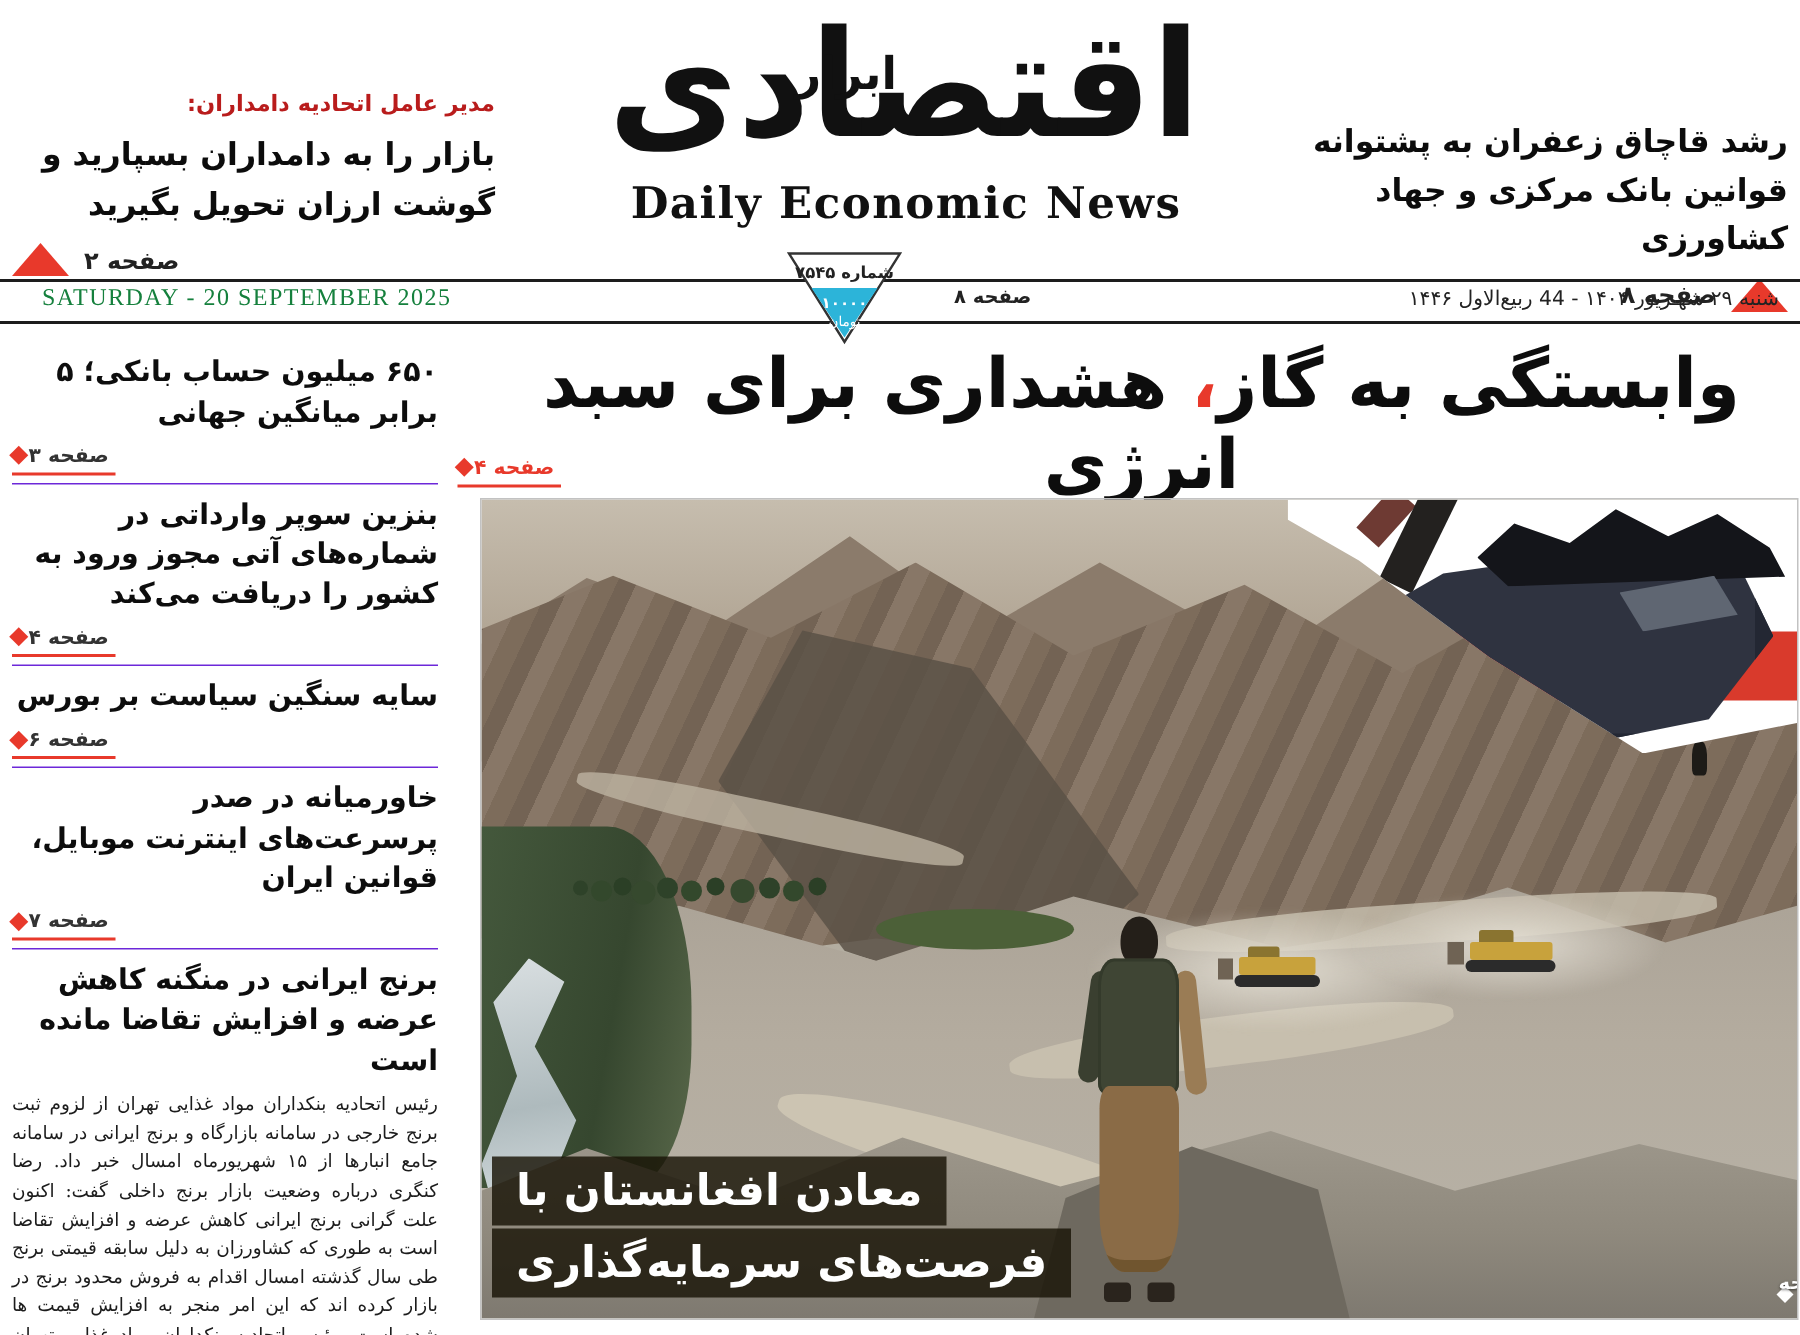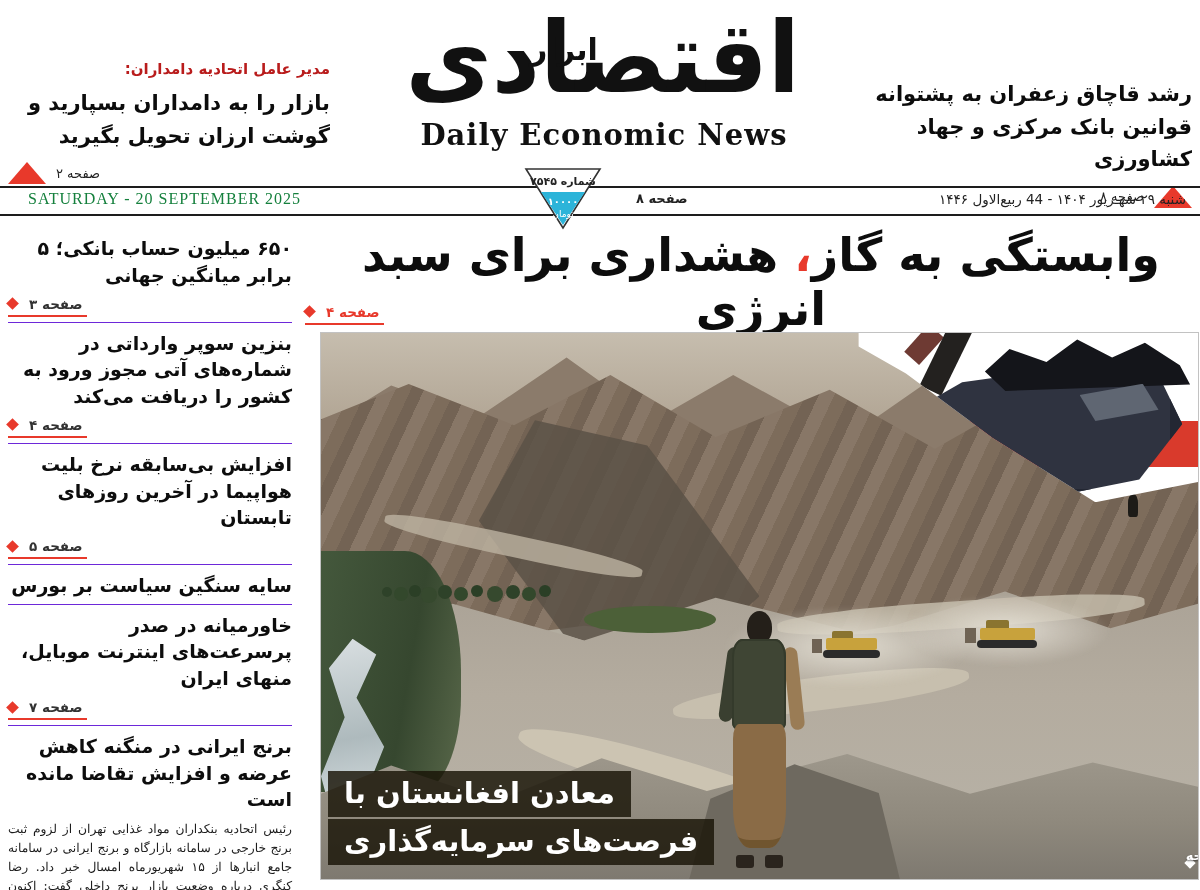--- a/index.html
+++ b/index.html
@@ -5,21 +5,21 @@
   html,body{margin:0;padding:0;background:#e9e9e9;}
   .page{position:relative;width:1200px;height:890px;background:#ffffff;overflow:hidden;
         font-family:"DejaVu Sans","Liberation Sans",sans-serif;color:#111;}
   
   .mast-left{position:absolute;left:8px;top:60px;width:322px;direction:rtl;text-align:right;}
   .kicker{color:#b91c1c;font-weight:bold;font-size:15px;margin-bottom:9px;}
   .mast-head{font-size:21px;font-weight:bold;line-height:1.55;color:#0c0c0c;}
   .mast-ref{margin-top:10px;direction:ltr;display:flex;align-items:center;gap:10px;text-align:left;}
   .tri-up{width:0;height:0;border-left:19px solid transparent;border-right:19px solid transparent;
           border-bottom:22px solid #e8392b;}
-  .mast-ref .lbl{font-size:13px;font-weight:normal;color:#222;direction:rtl;}
+  .mast-ref .lbl{font-size:16px;font-weight:bold;color:#222;direction:rtl;}
   .mast-right{position:absolute;left:858px;top:78px;width:334px;direction:rtl;text-align:right;}
   .mast-right .mast-ref{justify-content:flex-start;flex-direction:row-reverse;}
   .logo{position:absolute;left:408px;top:0;width:392px;height:170px;text-align:center;}
   .logo-fa{position:absolute;left:0;top:-6px;width:100%;font-size:94px;font-weight:bold;
            line-height:128px;letter-spacing:-2px;direction:rtl;transform:scaleY(1.05);}
   .logo-fa-small{position:absolute;left:96px;top:32px;width:120px;font-size:30px;font-weight:bold;direction:rtl;}
   .logo-en{position:absolute;left:0;top:118px;width:100%;font-family:"DejaVu Serif","Liberation Serif",serif;
            font-weight:bold;font-size:29px;letter-spacing:1px;}
   
   .datebar{position:absolute;left:0;top:186px;width:1200px;height:26px;
@@ -27,21 +27,21 @@
   .date-en{position:absolute;left:28px;top:190px;font-family:"Liberation Serif","DejaVu Serif",serif;
            font-size:16px;letter-spacing:1px;color:#15803d;}
   .pages-lbl{position:absolute;left:636px;top:191px;font-size:13px;font-weight:bold;color:#222;direction:ltr;}
   .date-fa{position:absolute;right:14px;top:191px;font-size:13.5px;color:#222;direction:rtl;}
   .badge{position:absolute;left:524px;top:167px;z-index:6;}
   
   .lead-h{position:absolute;left:330px;top:228px;width:862px;direction:rtl;text-align:center;
           font-size:46px;font-weight:bold;color:#0d0d0d;letter-spacing:-1px;}
   .lead-h .red{color:#e8392b;}
   .lead-ref{position:absolute;left:305px;top:301px;}
-  .ref-pill{display:inline-flex;direction:ltr;align-items:center;gap:12px;
+  .ref-pill{display:inline-flex;direction:ltr;align-items:center;gap:2px;
             border-bottom:2px solid #e8392b;padding:0 4px 3px 0;}
   .diamond{width:9px;height:9px;background:#e8392b;transform:rotate(45deg);flex:0 0 auto;}
   .ref-pill .lbl{font-size:13.5px;font-weight:bold;color:#333;direction:rtl;white-space:nowrap;}
   .lead-ref .lbl{color:#e8392b;}
   
   .sidebar{position:absolute;left:8px;top:228px;width:284px;direction:rtl;}
   .side-item{padding:7px 0 5px;border-bottom:1px solid #6d28d9;}
   .side-item:last-child{border-bottom:none;}
   .side-h{font-size:19px;font-weight:bold;line-height:1.4;color:#0d0d0d;text-align:right;}
   .ref-row{text-align:left;margin-top:5px;}
@@ -183,31 +183,28 @@
       </span></div>
     </div>
     <div class="side-item">
       <div class="side-h">بنزین سوپر وارداتی در شماره‌های آتی مجوز ورود به کشور را دریافت می‌کند</div>
       <div class="ref-row"><span class="ref-pill">
         <span class="diamond"></span>
         <span class="lbl">صفحه ۴</span>
       </span></div>
     </div>
     <div class="side-item">
-      <div class="side-h">افزایش بی‌سابقه نرخ بلیت هواپیما در آخرین روزهای تابستان</div>
-      <div class="ref-row"><span class="ref-pill">
-        <span class="diamond"></span>
-        <span class="lbl">صفحه ۵</span>
-      </span></div>
-    </div>
-    <div class="side-item">
       <div class="side-h">سایه سنگین سیاست بر بورس</div>
-    </div>
-    <div class="side-item">
-      <div class="side-h">خاورمیانه در صدر پرسرعت‌های اینترنت موبایل، منهای ایران</div>
+      <div class="ref-row"><span class="ref-pill">
+        <span class="diamond"></span>
+        <span class="lbl">صفحه ۶</span>
+      </span></div>
+    </div>
+    <div class="side-item">
+      <div class="side-h">خاورمیانه در صدر پرسرعت‌های اینترنت موبایل، قوانین ایران</div>
       <div class="ref-row"><span class="ref-pill">
         <span class="diamond"></span>
         <span class="lbl">صفحه ۷</span>
       </span></div>
     </div>
     <div class="side-item">
       <div class="side-h">برنج ایرانی در منگنه کاهش عرضه و افزایش تقاضا مانده است</div>
       <div class="side-body">رئیس اتحادیه بنکداران مواد غذایی تهران از لزوم ثبت برنج خارجی در سامانه بازارگاه و برنج ایرانی در سامانه جامع انبارها از ۱۵ شهریورماه امسال خبر داد. رضا کنگری درباره وضعیت بازار برنج داخلی گفت: اکنون علت گرانی برنج ایرانی کاهش عرضه و افزایش تقاضا است به طوری که کشاورزان به دلیل سابقه قیمتی برنج طی سال گذشته امسال اقدام به فروش محدود برنج در بازار کرده اند که این امر منجر به افزایش قیمت ها شده است. رئیس اتحادیه بنکداران مواد غذایی تهران اظهار داشت: با توجه به کاهش عرضه برنج توسط کشاورزان، همچنان دلالان و شرکت های بزرگ در حال خرید محصول هستند. وی از لزوم ثبت برنج خارجی در سامانه بازارگاه و برنج ایرانی در سامانه جامع انبارها از ۱۵ شهریورماه امسال...</div>
 
     </div>

